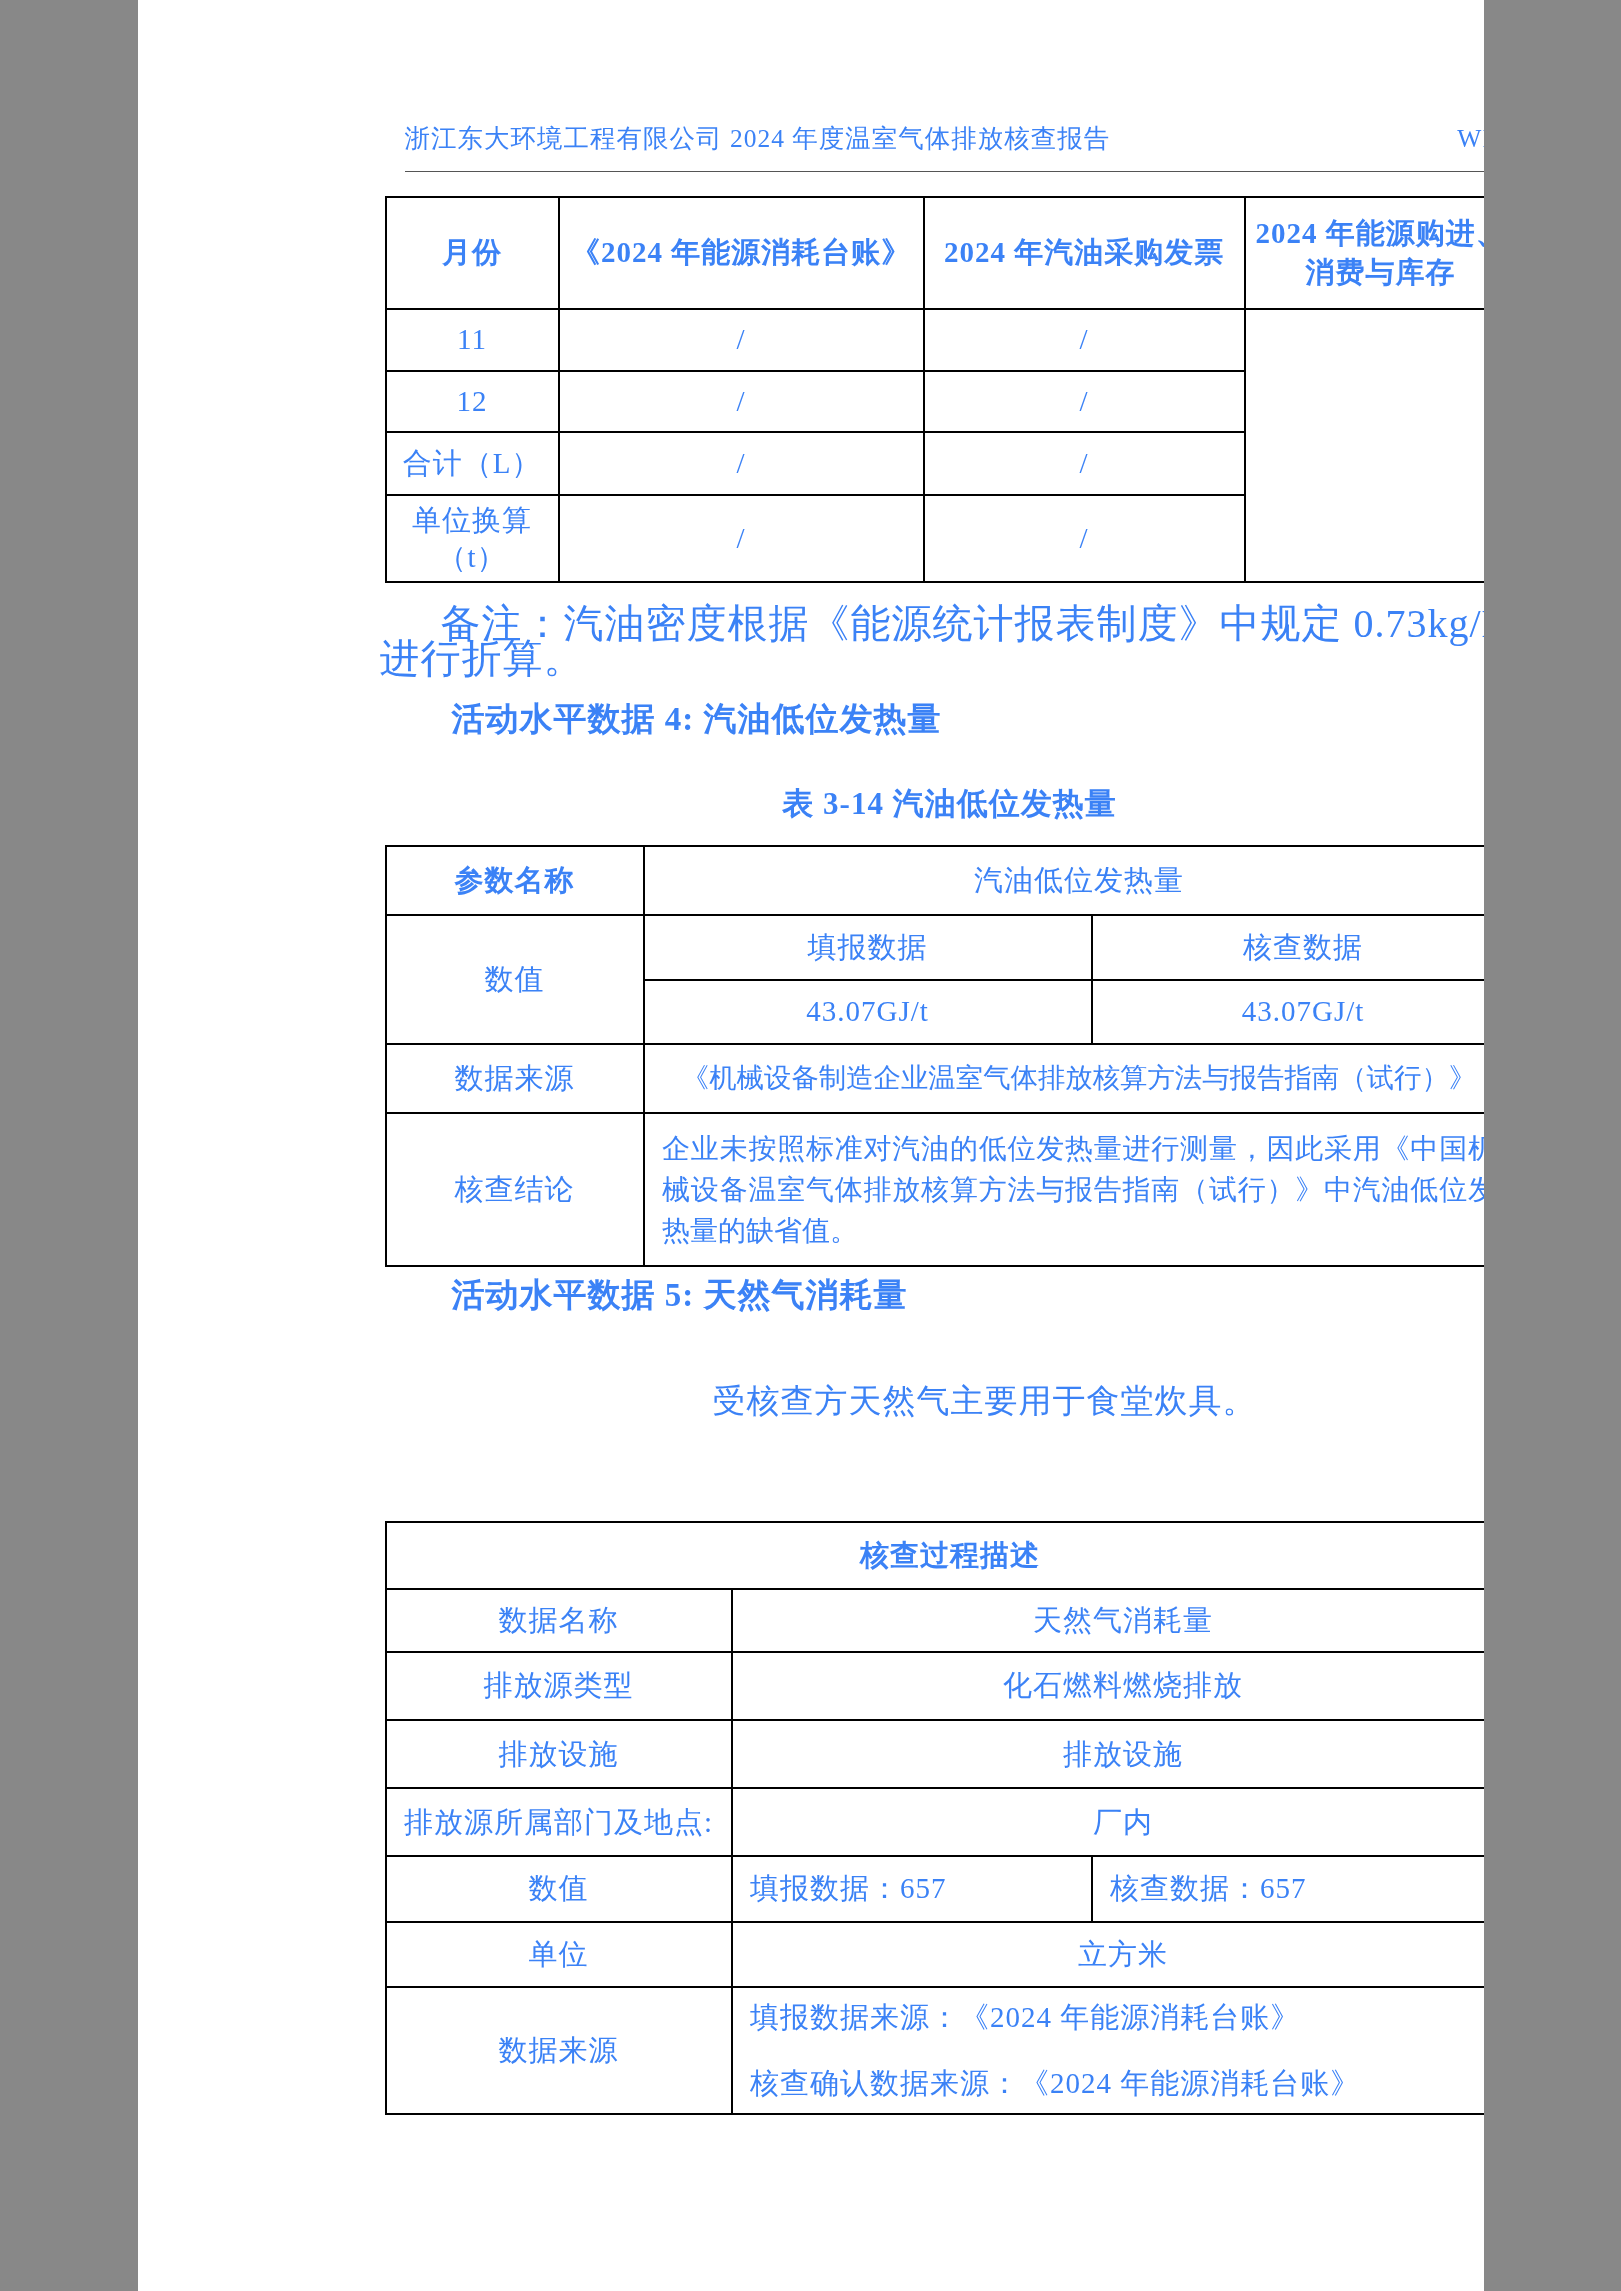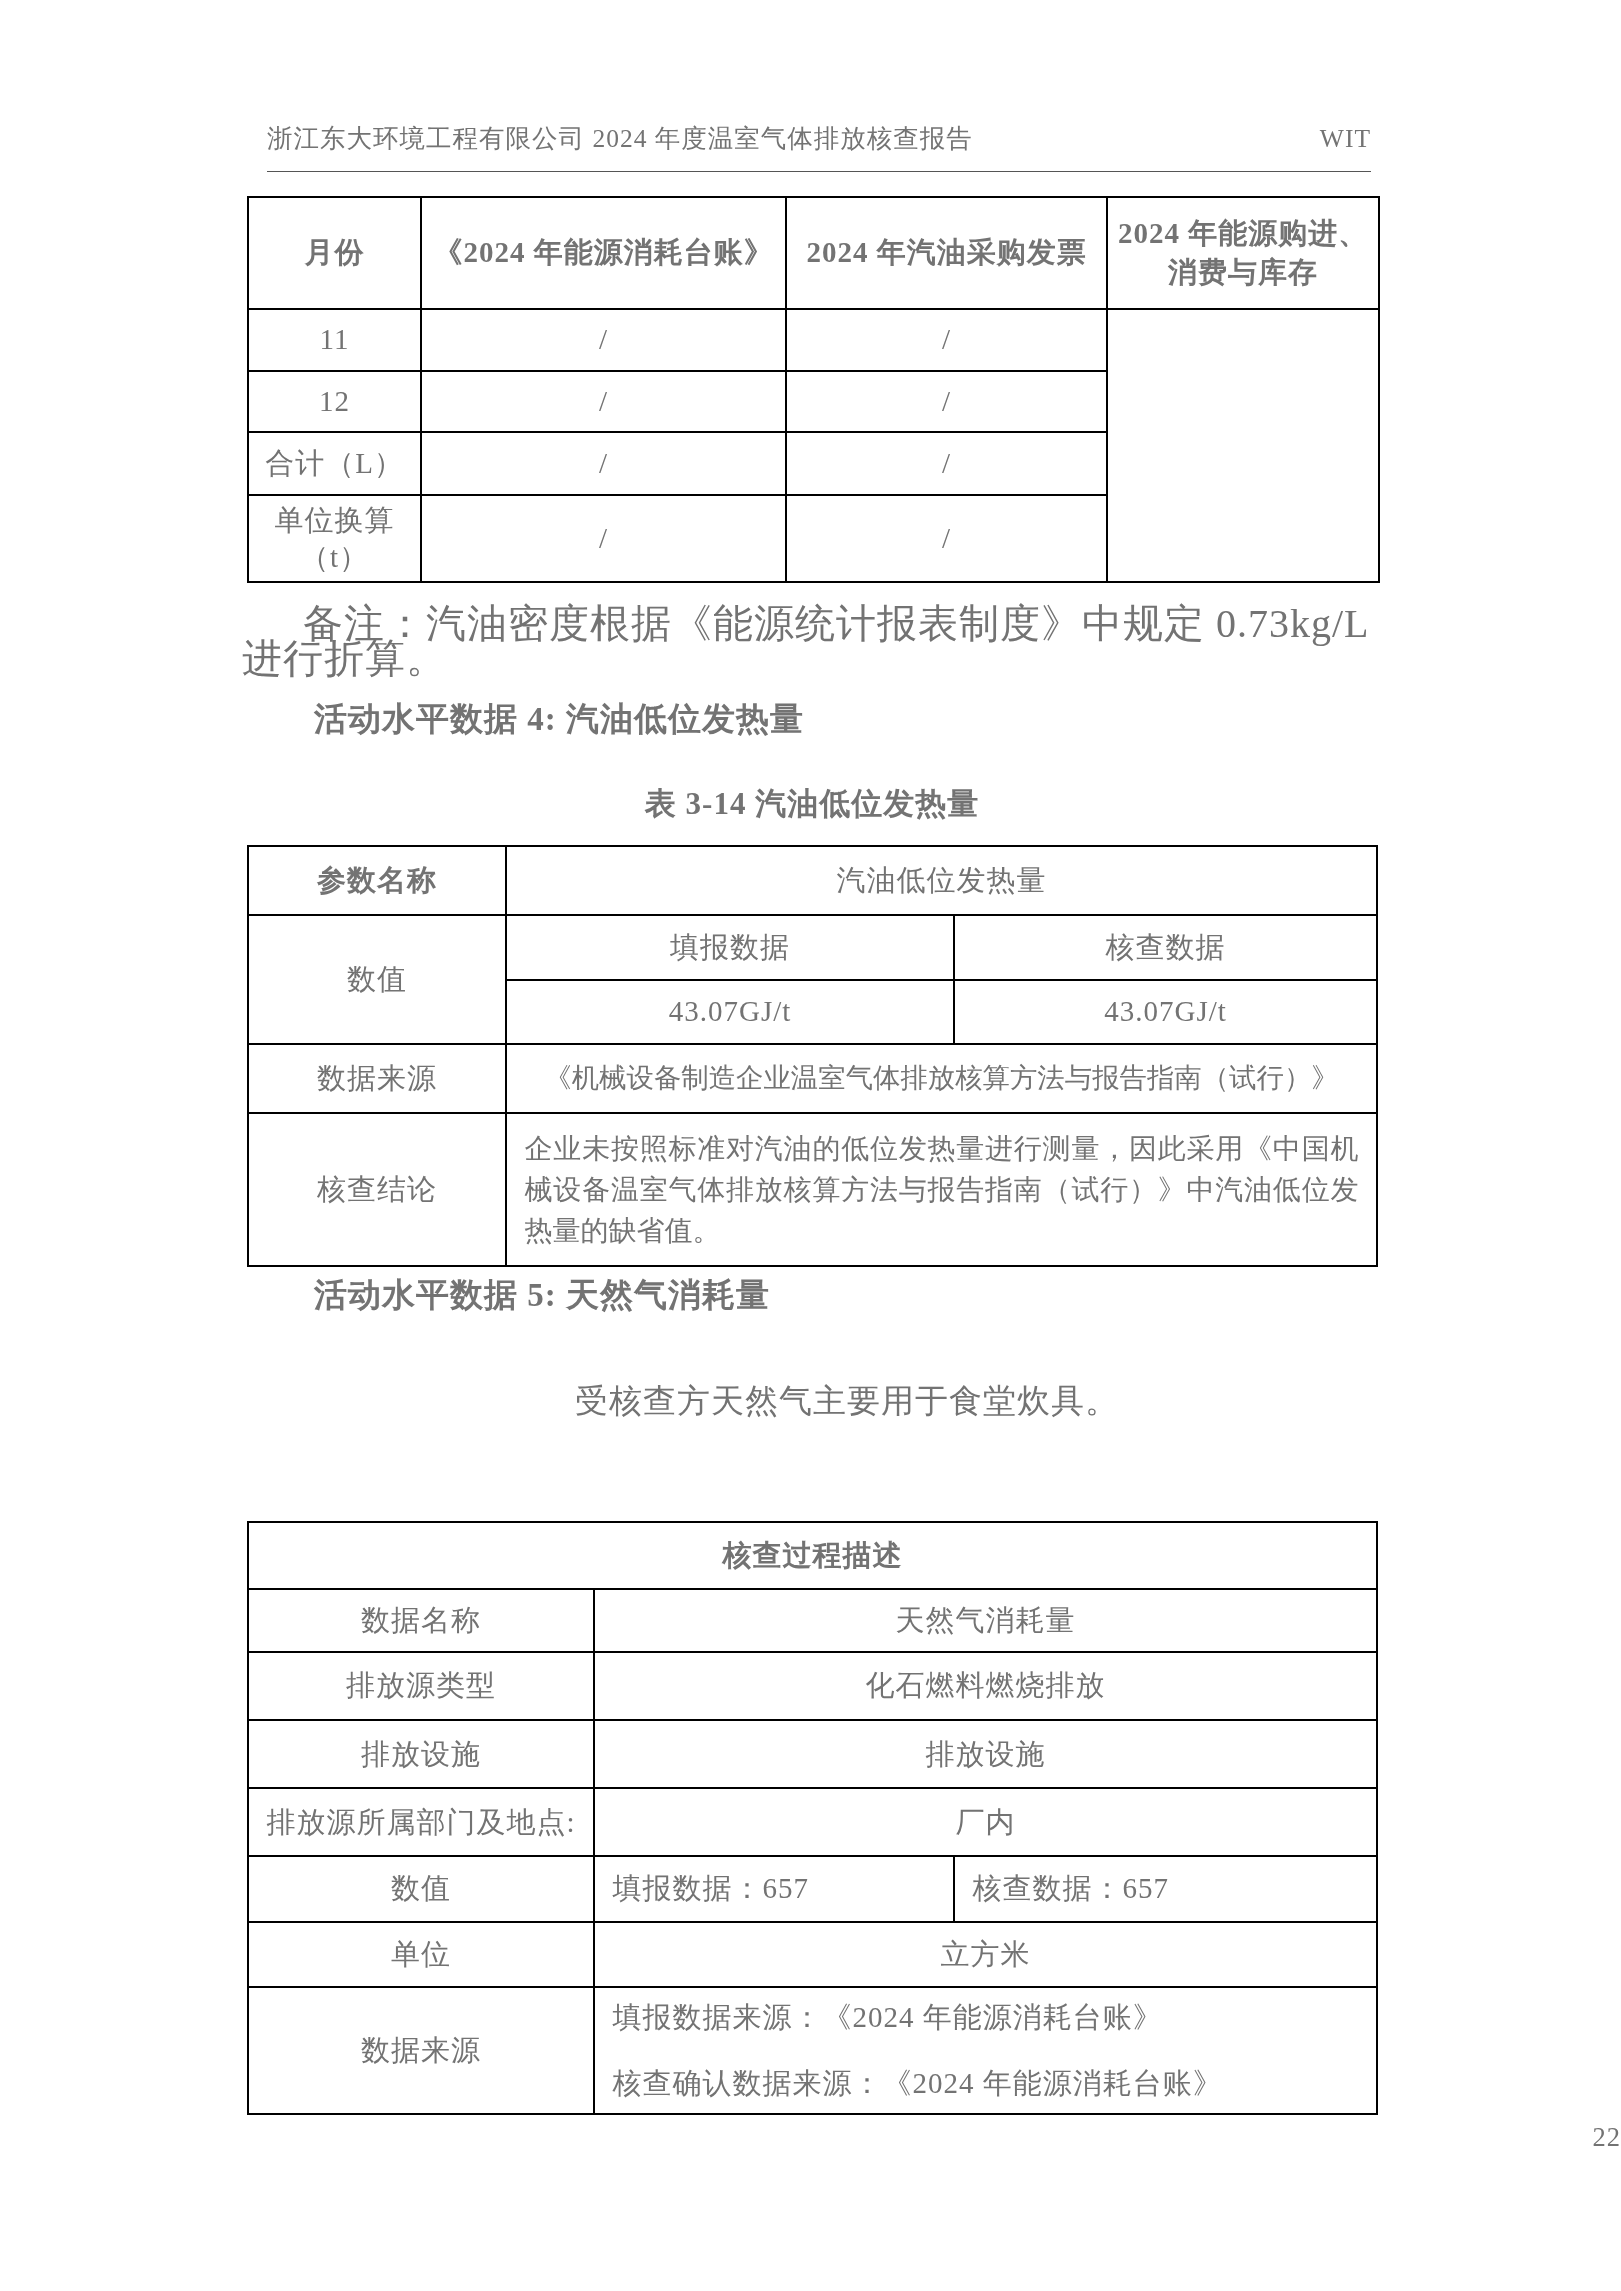--- a/index.html
+++ b/index.html
@@ -1,18 +1,18 @@
 <!DOCTYPE html>
 <html><head>
 <meta charset="utf-8">
 <style>
   html,body{margin:0;padding:0;background:#888;}
   .page{
-    position:relative;width:1621px;height:2292px;background:#ffffff;
-    font-family:"Liberation Serif","DejaVu Serif",serif;color:#737373;
+    position:relative;width:1346px;height:2292px;background:#ffffff;
+    font-family:"Liberation Serif","DejaVu Serif",serif;color:#3b82f6;
     margin:0 auto;overflow:hidden;
   }
   
   .doc-header{
     position:absolute;left:267px;top:122px;width:1104px;
     display:flex;justify-content:space-between;align-items:flex-end;
     font-size:25.5px;line-height:33px;letter-spacing:1px;
     border-bottom:1px solid #555;padding-bottom:15.7px;
   }
   

